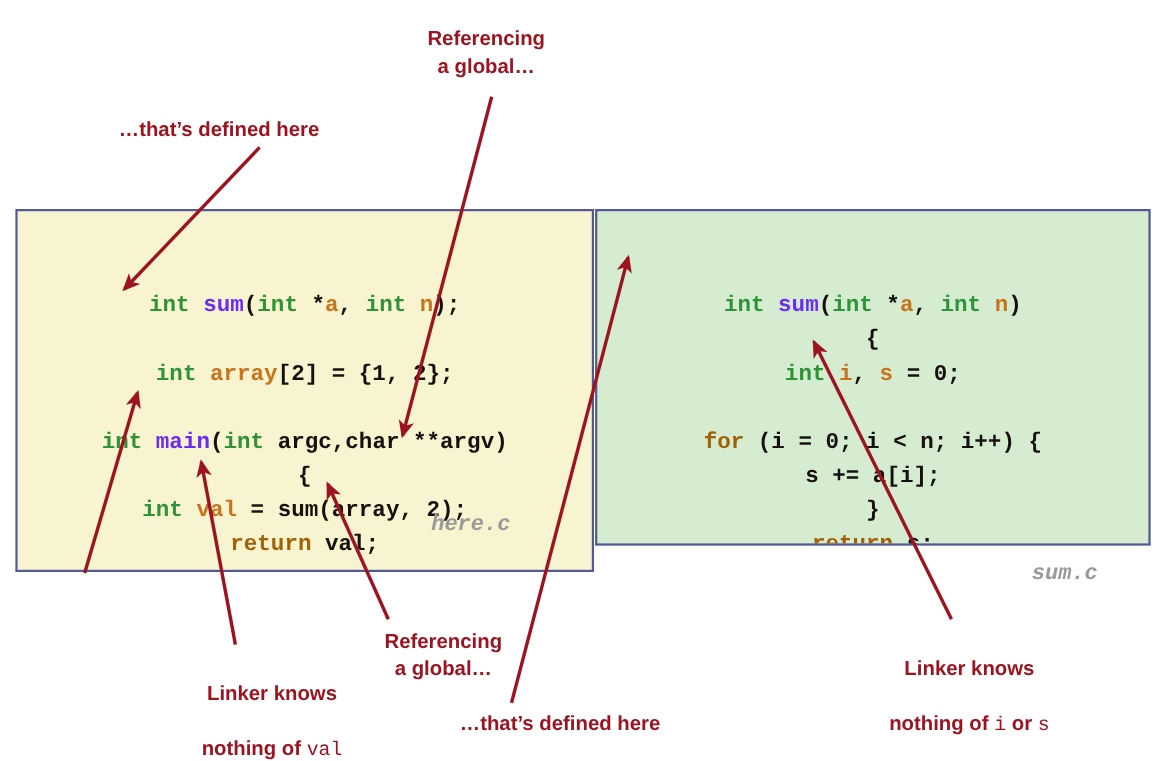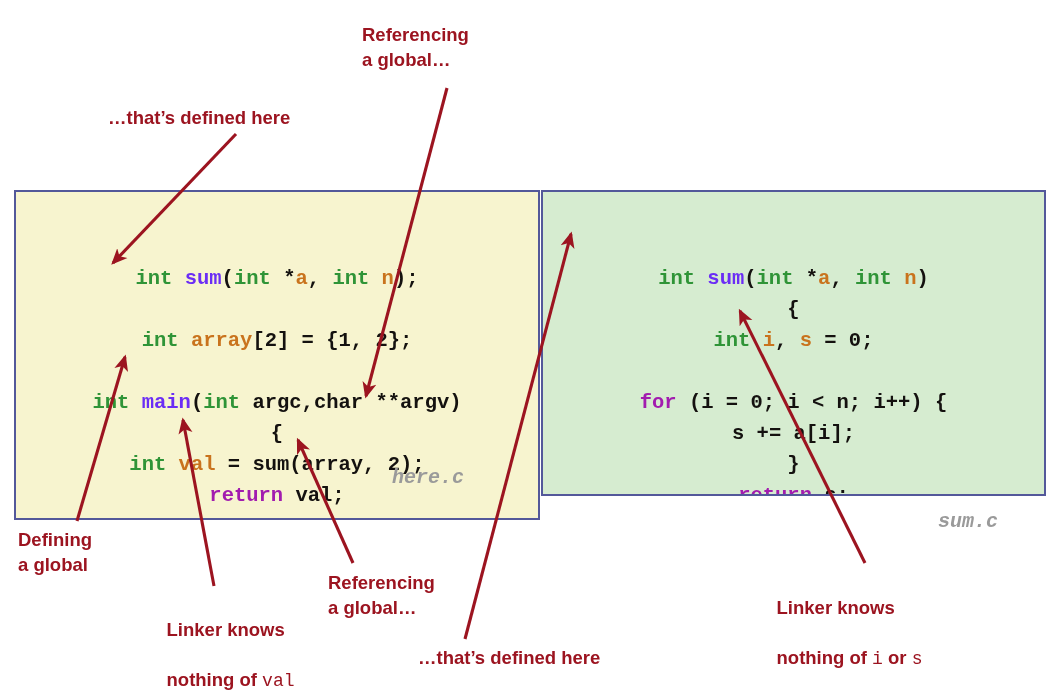--- a/index.html
+++ b/index.html
@@ -56,21 +56,21 @@
   .code-line {
     display: block;
     height: 31px;
   }
   .code-line.blank { height: 31px; }
 
   
   .t-type   { color: #2f9437; }
   .t-fn     { color: #6b2df5; }
   .t-var    { color: #c9731d; }
-  .t-kw     { color: #a21caf; }
+  .t-kw     { color: #a16207; }
   .t-plain  { color: #14110f; }
 
   .filename {
     position: absolute;
     font-family: "Liberation Mono", "DejaVu Sans Mono", monospace;
     font-style: italic;
     font-weight: bold;
     font-size: 20px;
     color: #9a9a9a;
   }
@@ -78,20 +78,21 @@
   #file-sum  { left: 938px; top: 466px; margin-top: 44px; }
 
   
   .anno {
     position: absolute;
     color: #9c1420;
     font-family: "Liberation Sans", sans-serif;
     font-weight: bold;
     font-size: 18.5px;
     line-height: 25px;
+    text-align: center;
     white-space: pre;
   }
   .anno .mono {
     font-family: "Liberation Mono", "DejaVu Sans Mono", monospace;
     font-weight: normal;
     font-size: 18px;
   }
 
   #anno-ref-global-top     { left: 362px; top: 22px;  width: 160px; }
   #anno-defined-here-top   { left: 108px; top: 105px; width: 244px; text-align: left; }
@@ -123,22 +124,20 @@
   <div class="panel" id="panel-sum">
     <div class="code-body"><span class="code-line"><span class="t-type">int </span><span class="t-fn">sum</span><span class="t-plain">(</span><span class="t-type">int </span><span class="t-plain">*</span><span class="t-var">a</span><span class="t-plain">, </span><span class="t-type">int </span><span class="t-var">n</span><span class="t-plain">)</span></span><span class="code-line"><span class="t-plain">{</span></span><span class="code-line"><span class="t-type">int </span><span class="t-var">i</span><span class="t-plain">, </span><span class="t-var">s</span><span class="t-plain"> = 0;</span></span><span class="code-line blank">&nbsp;</span><span class="code-line"><span class="t-kw">for</span><span class="t-plain"> (i = 0; i &lt; n; i++) {</span></span><span class="code-line"><span class="t-plain">s += a[i];</span></span><span class="code-line"><span class="t-plain">}</span></span><span class="code-line"><span class="t-kw">return</span><span class="t-plain"> s;</span></span></div>
   </div>
   <div class="filename" id="file-sum">sum.c</div>
 
   <div class="anno" id="anno-ref-global-top">Referencing
 a global…</div>
 
   <div class="anno" id="anno-defined-here-top">…that’s defined here</div>
 
-  <div class="anno" id="anno-defining-global">Defining
-a global</div>
 
   <div class="anno" id="anno-linker-val">
     <span>Linker knows</span><br>
     <span>nothing of </span><span class="mono">val</span>
   </div>
 
   <div class="anno" id="anno-ref-global-bottom">Referencing
 a global…</div>
 
   <div class="anno" id="anno-defined-here-bottom">…that’s defined here</div>

